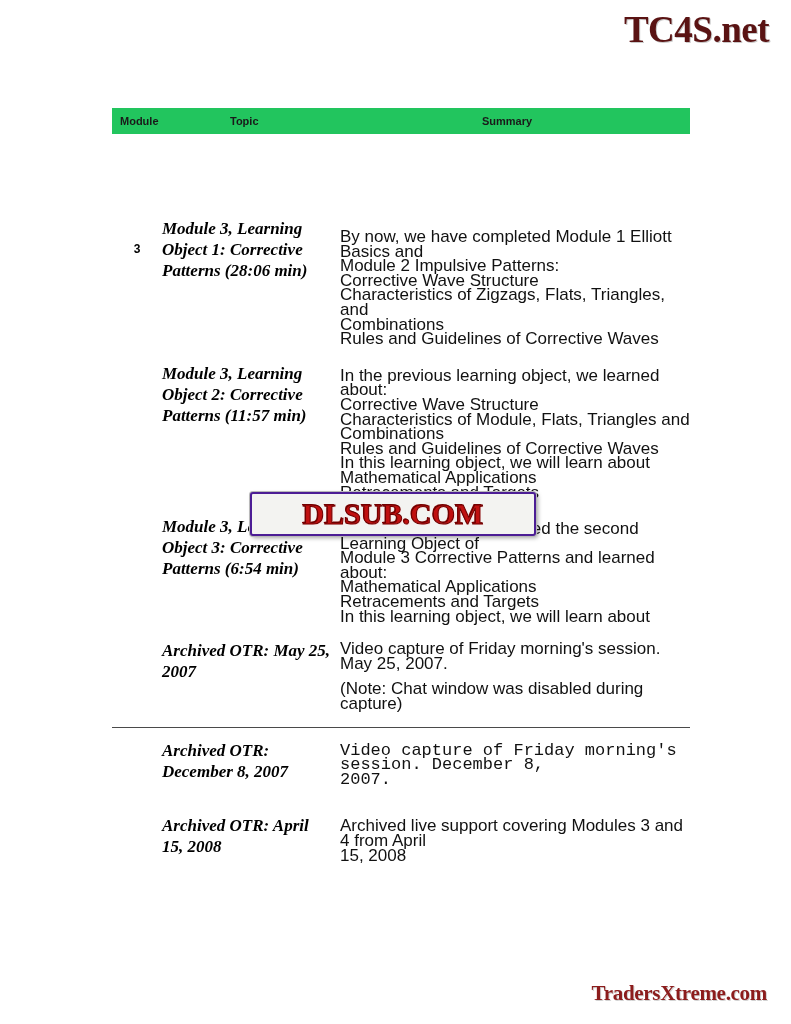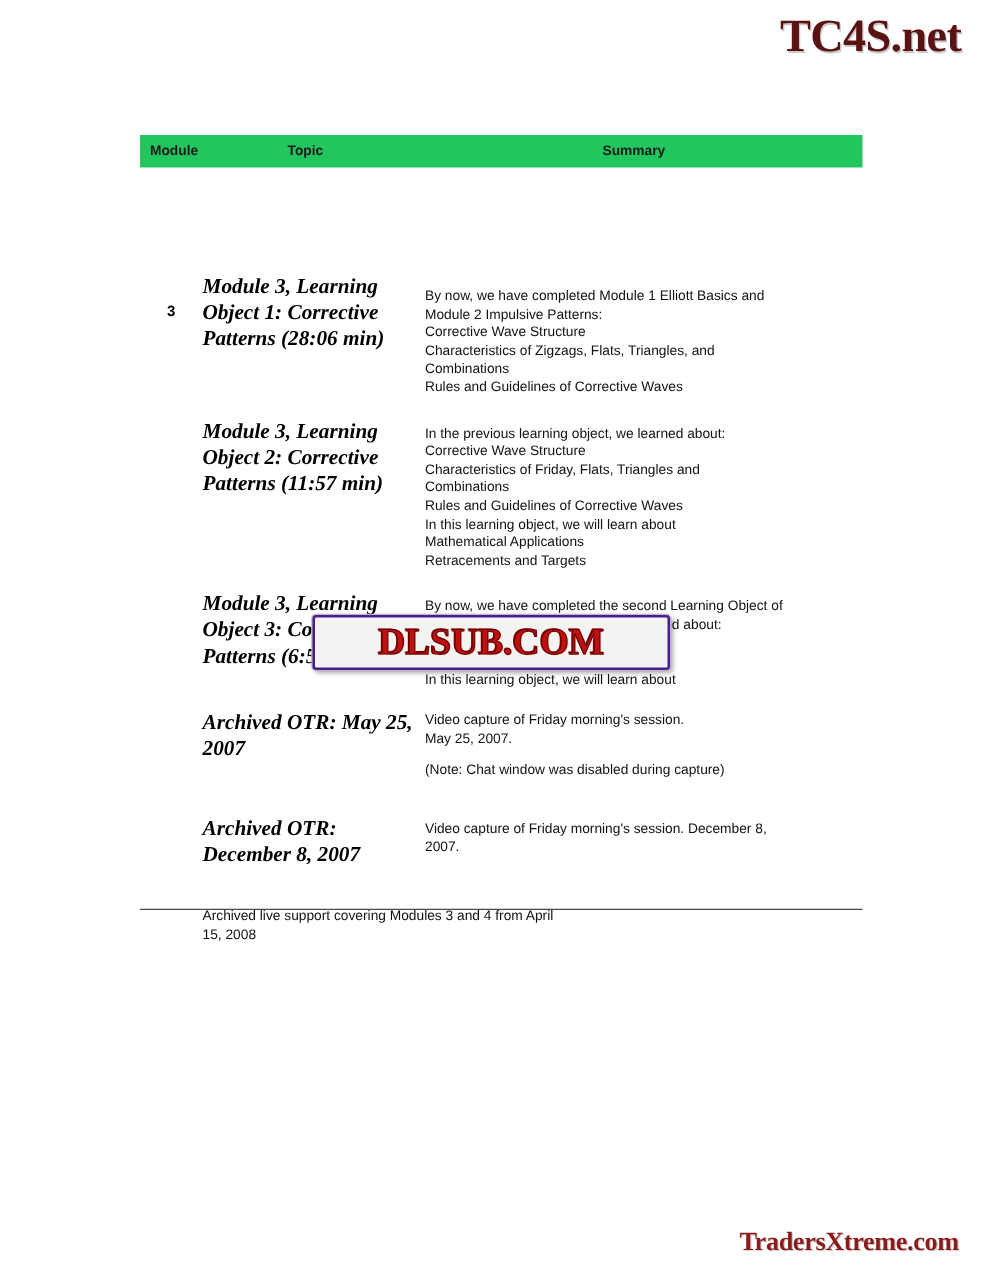--- a/index.html
+++ b/index.html
@@ -87,21 +87,21 @@
     padding-right: 8px;
     font-family: "Liberation Serif", serif;
     font-style: italic;
     font-weight: bold;
     font-size: 17px;
     line-height: 21px;
     color: #000;
   }
   .c-summary {
     flex: 1 1 auto;
-    font-size: 11px;
+    font-size: 17px;
     line-height: 14.6px;
     color: #111;
   }
   .c-summary .ln { display: block; }
   .c-summary .gap { display: block; height: 11px; }
 
   
   .row-lo1 { margin-top: 42px; }
   .row-lo1 .c-module { padding-top: 40px; }
   .row-lo1 .c-topic  { padding-top: 16px; }
@@ -114,21 +114,21 @@
   .row-lo3 { margin-top: 2px; }
   .row-lo3 .c-topic  { padding-top: 14px; }
   .row-lo3 .c-summary{ padding-top: 20px; }
 
   .row-otr1 { margin-top: 10px; }
   .row-otr1 .c-topic  { padding-top: 6px; }
   .row-otr1 .c-summary{ padding-top: 8px; }
 
   .row-otr2 { margin-top: 22px; }
   .row-otr2 .c-topic  { padding-top: 6px; }
-  .row-otr2 .c-summary{ padding-top: 10px; }
+  .row-otr2 .c-summary{ padding-top: 10px; font-family: Liberation Mono, monospace; }
 
   .row-otr3 { margin-top: 22px; }
   .row-otr3 .c-topic  { padding-top: 6px; }
   .row-otr3 .c-summary{ padding-top: 10px; }
 
   .rule {
     position: absolute;
     left: 112px;
     top: 727px;
     width: 578px;
@@ -188,21 +188,21 @@
         <span class="ln">Rules and Guidelines of Corrective Waves</span>
       </div>
     </div>
 
     <div class="row row-lo2">
       <div class="c-module"></div>
       <div class="c-topic">Module 3, Learning Object 2: Corrective Patterns (11:57 min)</div>
       <div class="c-summary">
         <span class="ln">In the previous learning object, we learned about:</span>
         <span class="ln">Corrective Wave Structure</span>
-        <span class="ln">Characteristics of Friday, Flats, Triangles and</span>
+        <span class="ln">Characteristics of Module, Flats, Triangles and</span>
         <span class="ln">Combinations</span>
         <span class="ln">Rules and Guidelines of Corrective Waves</span>
         <span class="ln">In this learning object, we will learn about</span>
         <span class="ln">Mathematical Applications</span>
         <span class="ln">Retracements and Targets</span>
       </div>
     </div>
 
     <div class="row row-lo3">
       <div class="c-module"></div>
@@ -231,20 +231,21 @@
       <div class="c-module"></div>
       <div class="c-topic">Archived OTR: December 8, 2007</div>
       <div class="c-summary">
         <span class="ln">Video capture of Friday morning's session. December 8,</span>
         <span class="ln">2007.</span>
       </div>
     </div>
 
     <div class="row row-otr3">
       <div class="c-module"></div>
+      <div class="c-topic">Archived OTR: April 15, 2008</div>
       <div class="c-summary">
         <span class="ln">Archived live support covering Modules 3 and 4 from April</span>
         <span class="ln">15, 2008</span>
       </div>
     </div>
 
   </div>
 </div>
 
 <div class="rule"></div>

